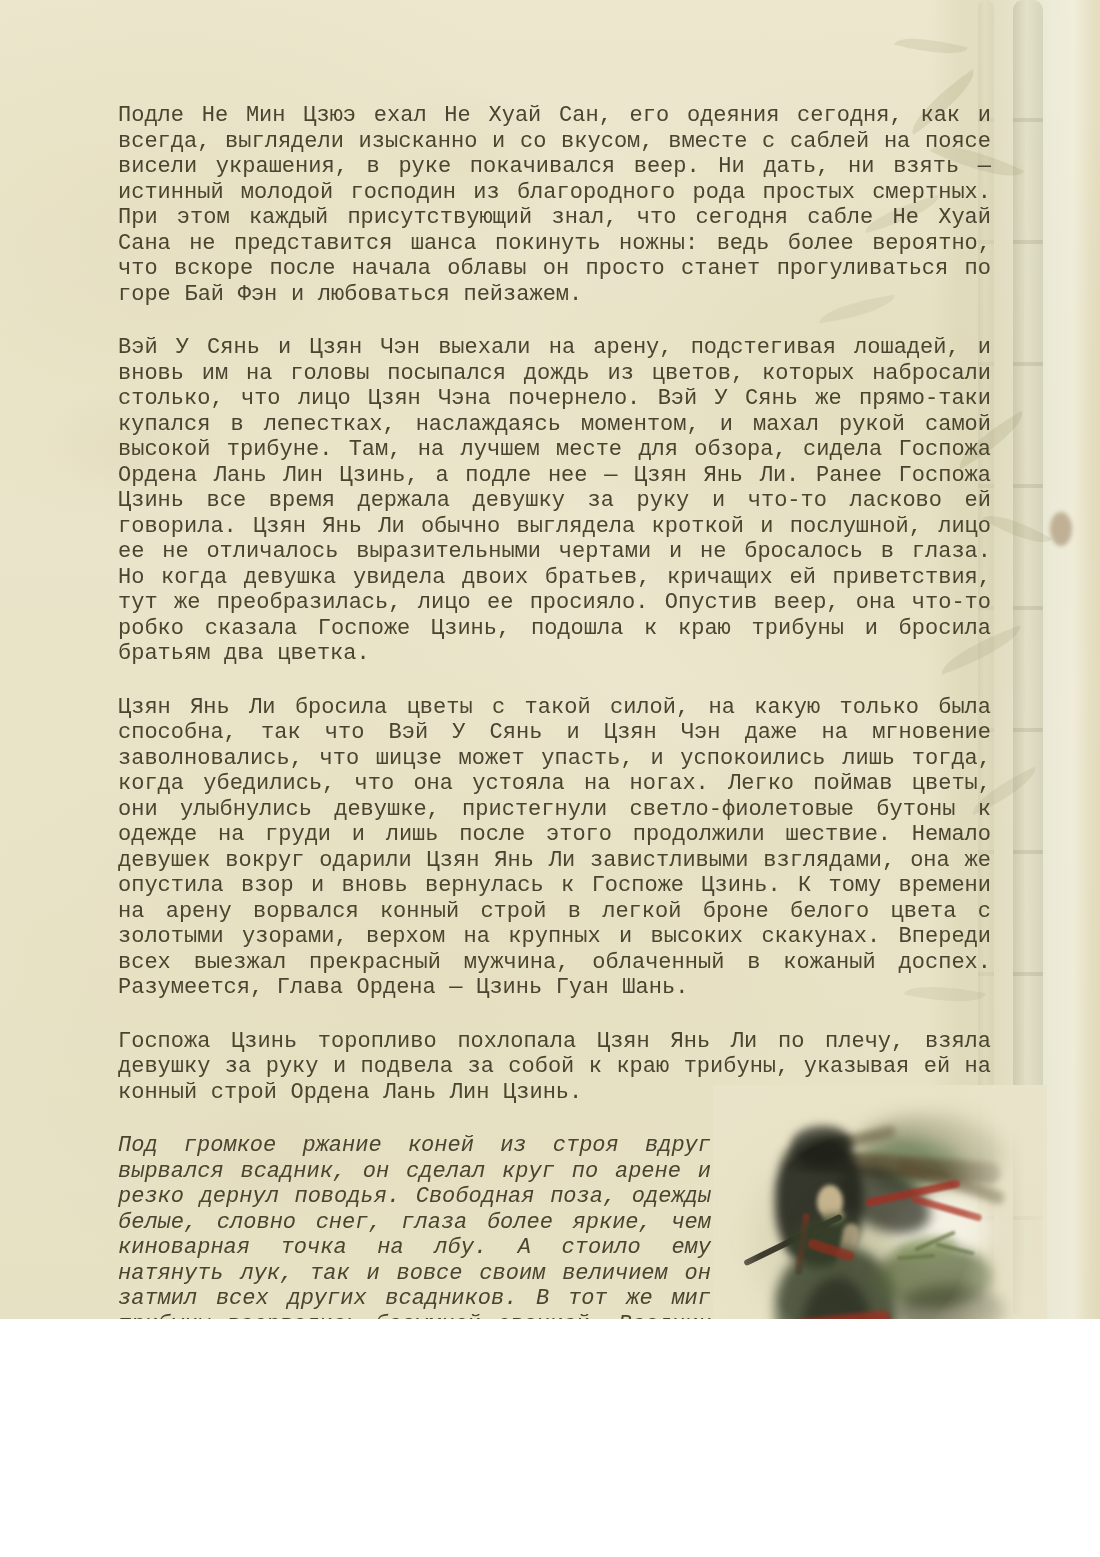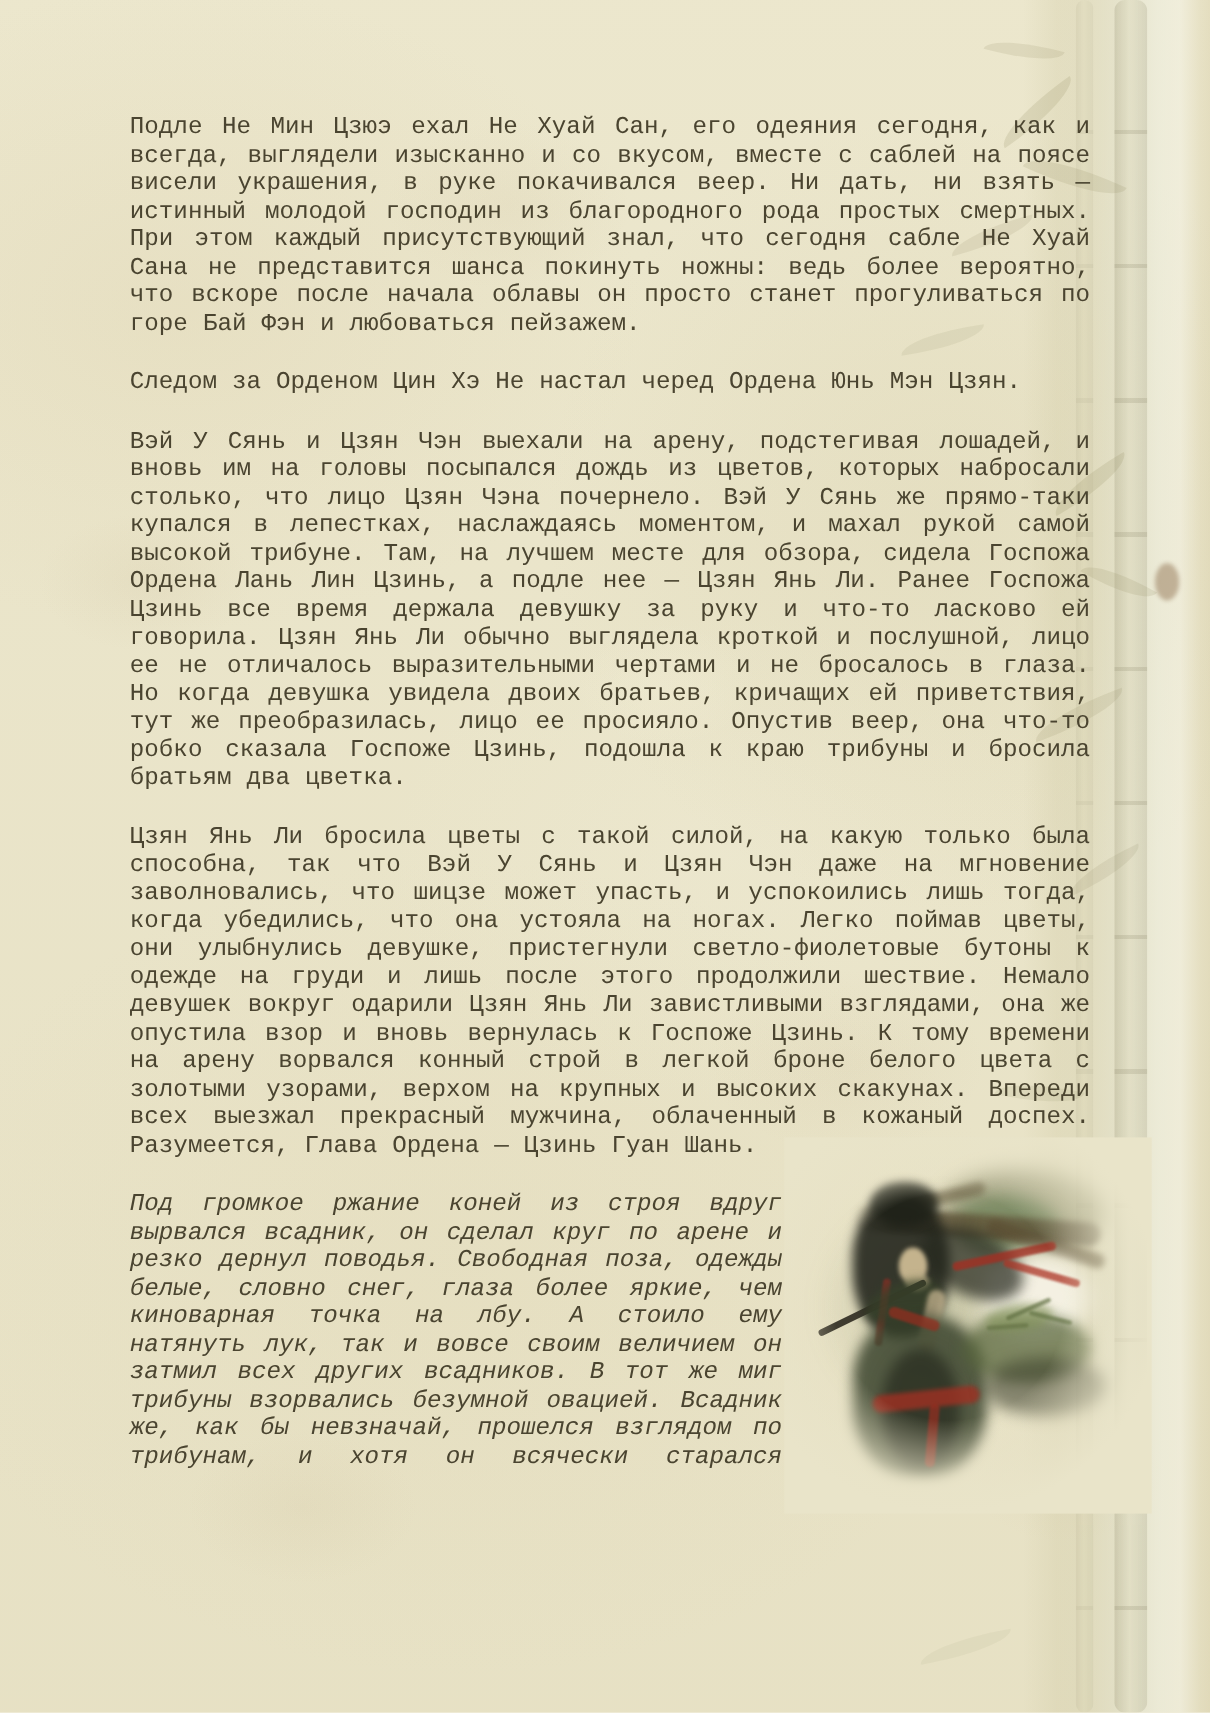--- a/index.html
+++ b/index.html
@@ -3,21 +3,21 @@
 <meta charset="utf-8">
 <style>
   html, body { margin: 0; padding: 0; }
   body {
     width: 1100px; height: 1557px;
     font-family: "Liberation Mono", "DejaVu Sans Mono", monospace;
     overflow: hidden;
   }
   .page {
     position: relative;
-    width: 1100px; height: 1557px;
+    width: 1100px; height: 1319px;
     background-color: #e9e4c9;
     background-image:
       radial-gradient(ellipse 600px 420px at 15% 18%, rgba(214,199,158,0.20), transparent 70%),
       radial-gradient(ellipse 520px 520px at 78% 30%, rgba(198,188,142,0.16), transparent 70%),
       radial-gradient(ellipse 700px 520px at 38% 74%, rgba(216,202,160,0.14), transparent 72%),
       radial-gradient(ellipse 420px 300px at 60% 50%, rgba(240,236,214,0.35), transparent 75%),
       linear-gradient(180deg, rgba(241,236,212,0.35), rgba(224,216,182,0.25));
     overflow: hidden;
   }
   
@@ -110,23 +110,23 @@
   <div class="leaf" style="left:818px; top:300px; width:78px; height:18px; opacity:.12; transform:rotate(-8deg);"></div>
   <div class="leaf" style="left:950px; top:430px; width:82px; height:20px; opacity:.18; transform:rotate(-30deg);"></div>
   <div class="leaf" style="left:982px; top:520px; width:70px; height:18px; opacity:.16; transform:rotate(30deg);"></div>
   <div class="leaf" style="left:936px; top:640px; width:90px; height:20px; opacity:.15; transform:rotate(-20deg);"></div>
   <div class="leaf" style="left:966px; top:782px; width:76px; height:18px; opacity:.14; transform:rotate(-25deg);"></div>
   <div class="leaf" style="left:905px; top:985px; width:80px; height:18px; opacity:.12; transform:rotate(12deg);"></div>
   <div class="leaf" style="left:835px; top:1488px; width:86px; height:18px; opacity:.08; transform:rotate(-10deg);"></div>
 
   <main class="content">
     <p class="para">Подле Не Мин Цзюэ ехал Не Хуай Сан, его одеяния сегодня, как и всегда, выглядели изысканно и со вкусом, вместе с саблей на поясе висели украшения, в руке покачивался веер. Ни дать, ни взять — истинный молодой господин из благородного рода простых смертных. При этом каждый присутствующий знал, что сегодня сабле Не Хуай Сана не представится шанса покинуть ножны: ведь более вероятно, что вскоре после начала облавы он просто станет прогуливаться по горе Бай Фэн и любоваться пейзажем.</p>
-    <p class="para">Следом за Орденом Цин Хэ Не настал черед Ордена Юнь Мэн Цзян.</p>
     <p class="para">Вэй У Сянь и Цзян Чэн выехали на арену, подстегивая лошадей, и вновь им на головы посыпался дождь из цветов, которых набросали столько, что лицо Цзян Чэна почернело. Вэй У Сянь же прямо-таки купался в лепестках, наслаждаясь моментом, и махал рукой самой высокой трибуне. Там, на лучшем месте для обзора, сидела Госпожа Ордена Лань Лин Цзинь, а подле нее — Цзян Янь Ли. Ранее Госпожа Цзинь все время держала девушку за руку и что-то ласково ей говорила. Цзян Янь Ли обычно выглядела кроткой и послушной, лицо ее не отличалось выразительными чертами и не бросалось в глаза. Но когда девушка увидела двоих братьев, кричащих ей приветствия, тут же преобразилась, лицо ее просияло. Опустив веер, она что-то робко сказала Госпоже Цзинь, подошла к краю трибуны и бросила братьям два цветка.</p>
     <p class="para">Цзян Янь Ли бросила цветы с такой силой, на какую только была способна, так что Вэй У Сянь и Цзян Чэн даже на мгновение заволновались, что шицзе может упасть, и успокоились лишь тогда, когда убедились, что она устояла на ногах. Легко поймав цветы, они улыбнулись девушке, пристегнули светло-фиолетовые бутоны к одежде на груди и лишь после этого продолжили шествие. Немало девушек вокруг одарили Цзян Янь Ли завистливыми взглядами, она же опустила взор и вновь вернулась к Госпоже Цзинь. К тому времени на арену ворвался конный строй в легкой броне белого цвета с золотыми узорами, верхом на крупных и высоких скакунах. Впереди всех выезжал прекрасный мужчина, облаченный в кожаный доспех. Разумеется, Глава Ордена — Цзинь Гуан Шань.</p>
+    <p class="para">Госпожа Цзинь торопливо похлопала Цзян Янь Ли по плечу, взяла девушку за руку и подвела за собой к краю трибуны, указывая ей на конный строй Ордена Лань Лин Цзинь.</p>
 
     <div class="illu">
 
       <div class="L" style="left:-10px; top:8px; width:232px; height:224px; background:radial-gradient(closest-side, rgba(110,120,80,0.28), transparent); filter:blur(8px);"></div>
 
       <div class="L" style="left:108px; top:-6px; width:152px; height:76px; background:rgba(90,95,60,0.45); filter:blur(9px);"></div>
       <div class="L" style="left:120px; top:18px; width:96px; height:56px; background:rgba(88,118,72,0.50); filter:blur(7px);"></div>
 
       <div class="L" style="left:28px; top:36px; width:226px; height:22px; border-radius:12px; transform:rotate(4deg); background:linear-gradient(90deg, rgba(70,60,40,0), rgba(84,73,48,0.75) 16%, rgba(98,84,56,0.80) 58%, rgba(72,62,42,0.55)); filter:blur(3px);"></div>
       <div class="L" style="left:148px; top:56px; width:112px; height:14px; border-radius:8px; transform:rotate(18deg); background:rgba(90,77,50,0.70); filter:blur(3px);"></div>

